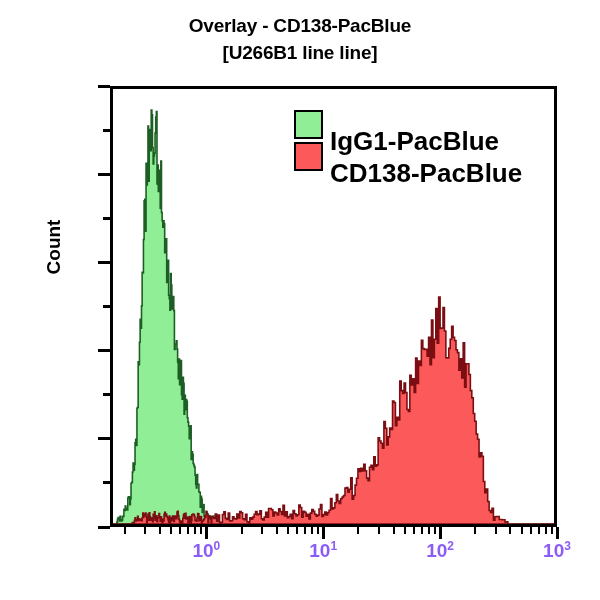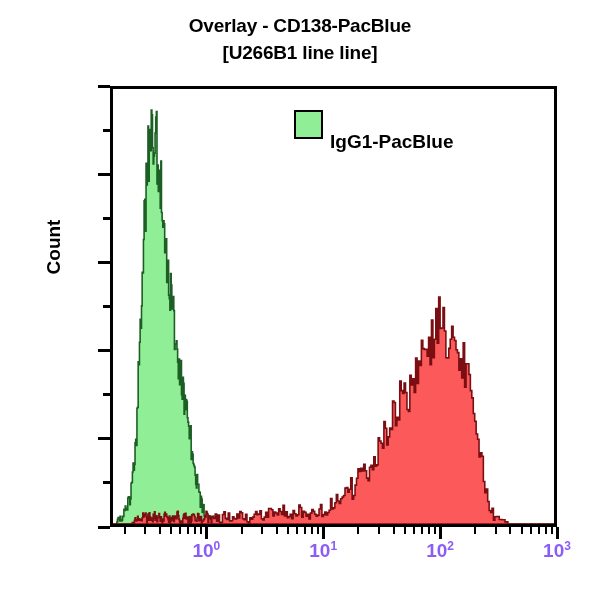--- a/index.html
+++ b/index.html
@@ -136,21 +136,21 @@
   }
   .legend-swatch {
     width: 29px;
     height: 29px;
     border: 2px solid #000000;
     box-sizing: border-box;
     margin-right: 7px;
     flex: 0 0 auto;
   }
   .legend-text {
-    font-size: 19px;
+    font-size: 26px;
     font-weight: bold;
     color: #000000;
     white-space: nowrap;
     margin-top: 35px;
   }
 </style>
 </head>
 <body>
 
 <div id="figure">
@@ -230,15 +230,19 @@
           </g>
         </svg>
       </div>
   </div>
 
   <div id="legend">
     <div class="legend-row">
       <span class="legend-swatch" style="background: rgb(144, 238, 150);"></span>
       <span class="legend-text">IgG1-PacBlue</span>
     </div>
+    <div class="legend-row">
+      <span class="legend-swatch" style="background: rgb(252, 90, 90);"></span>
+      <span class="legend-text">CD138-PacBlue</span>
+    </div>
   </div>
 
 </div>
 
 </body></html>

